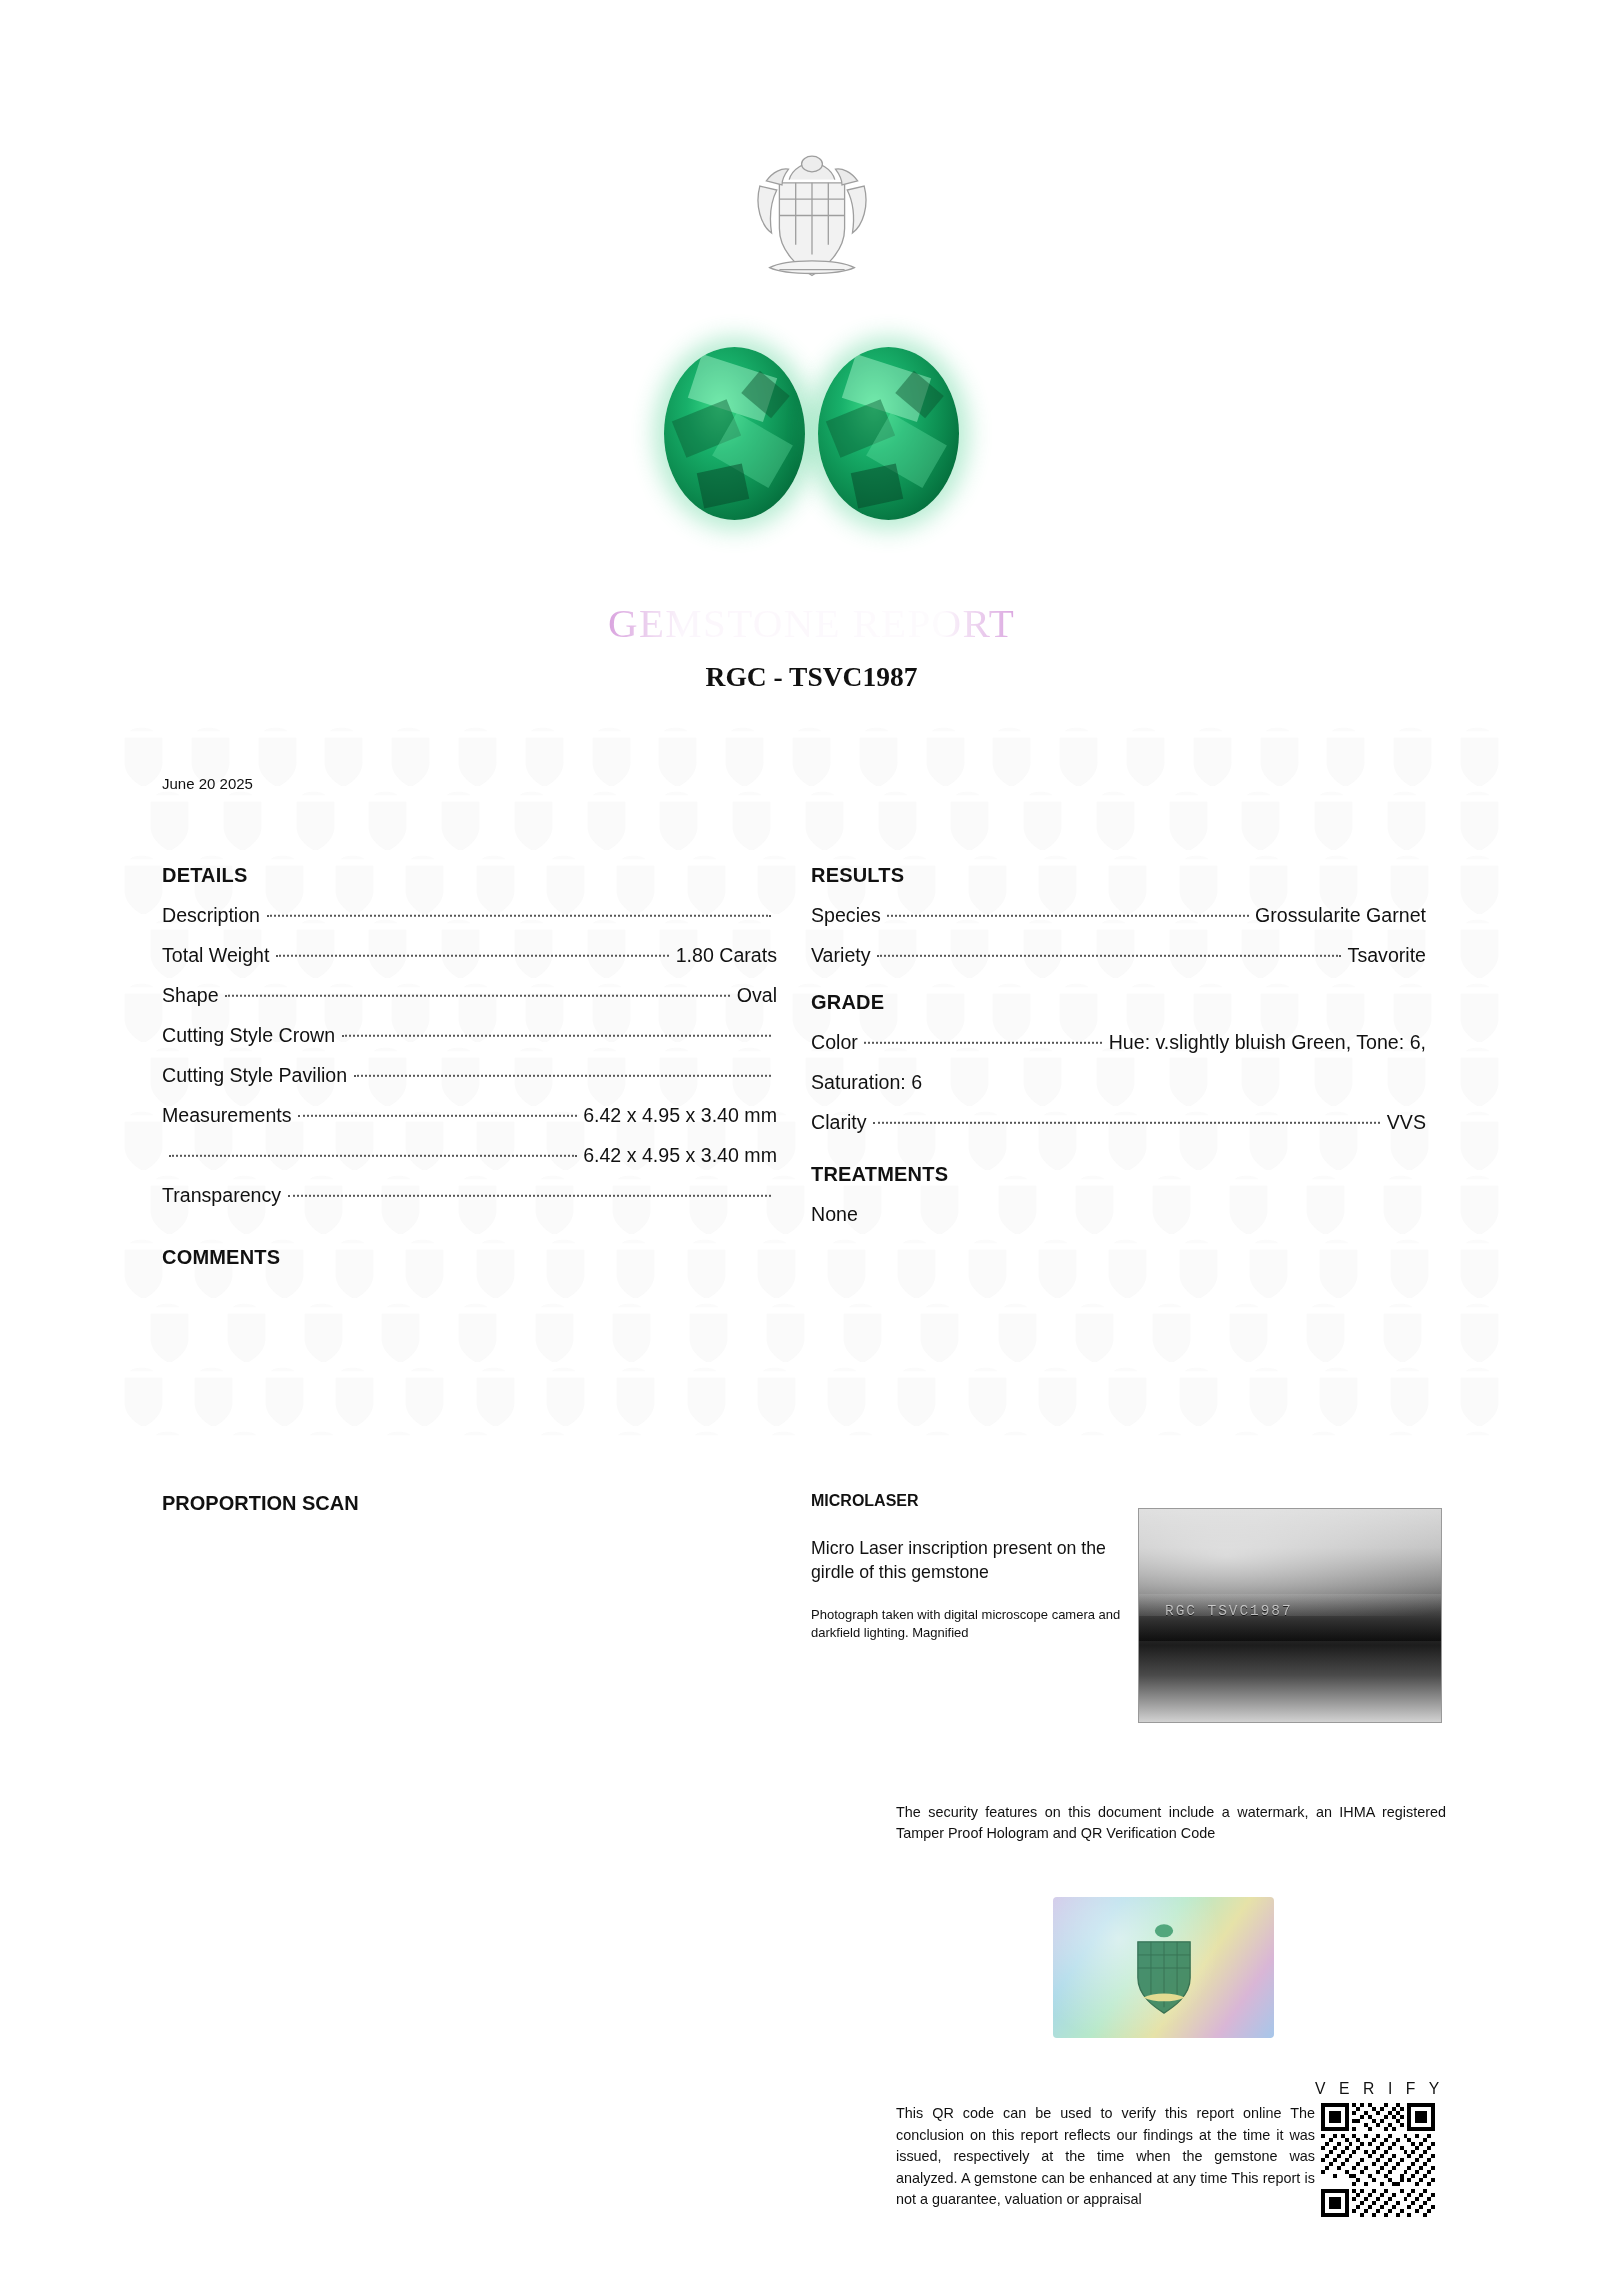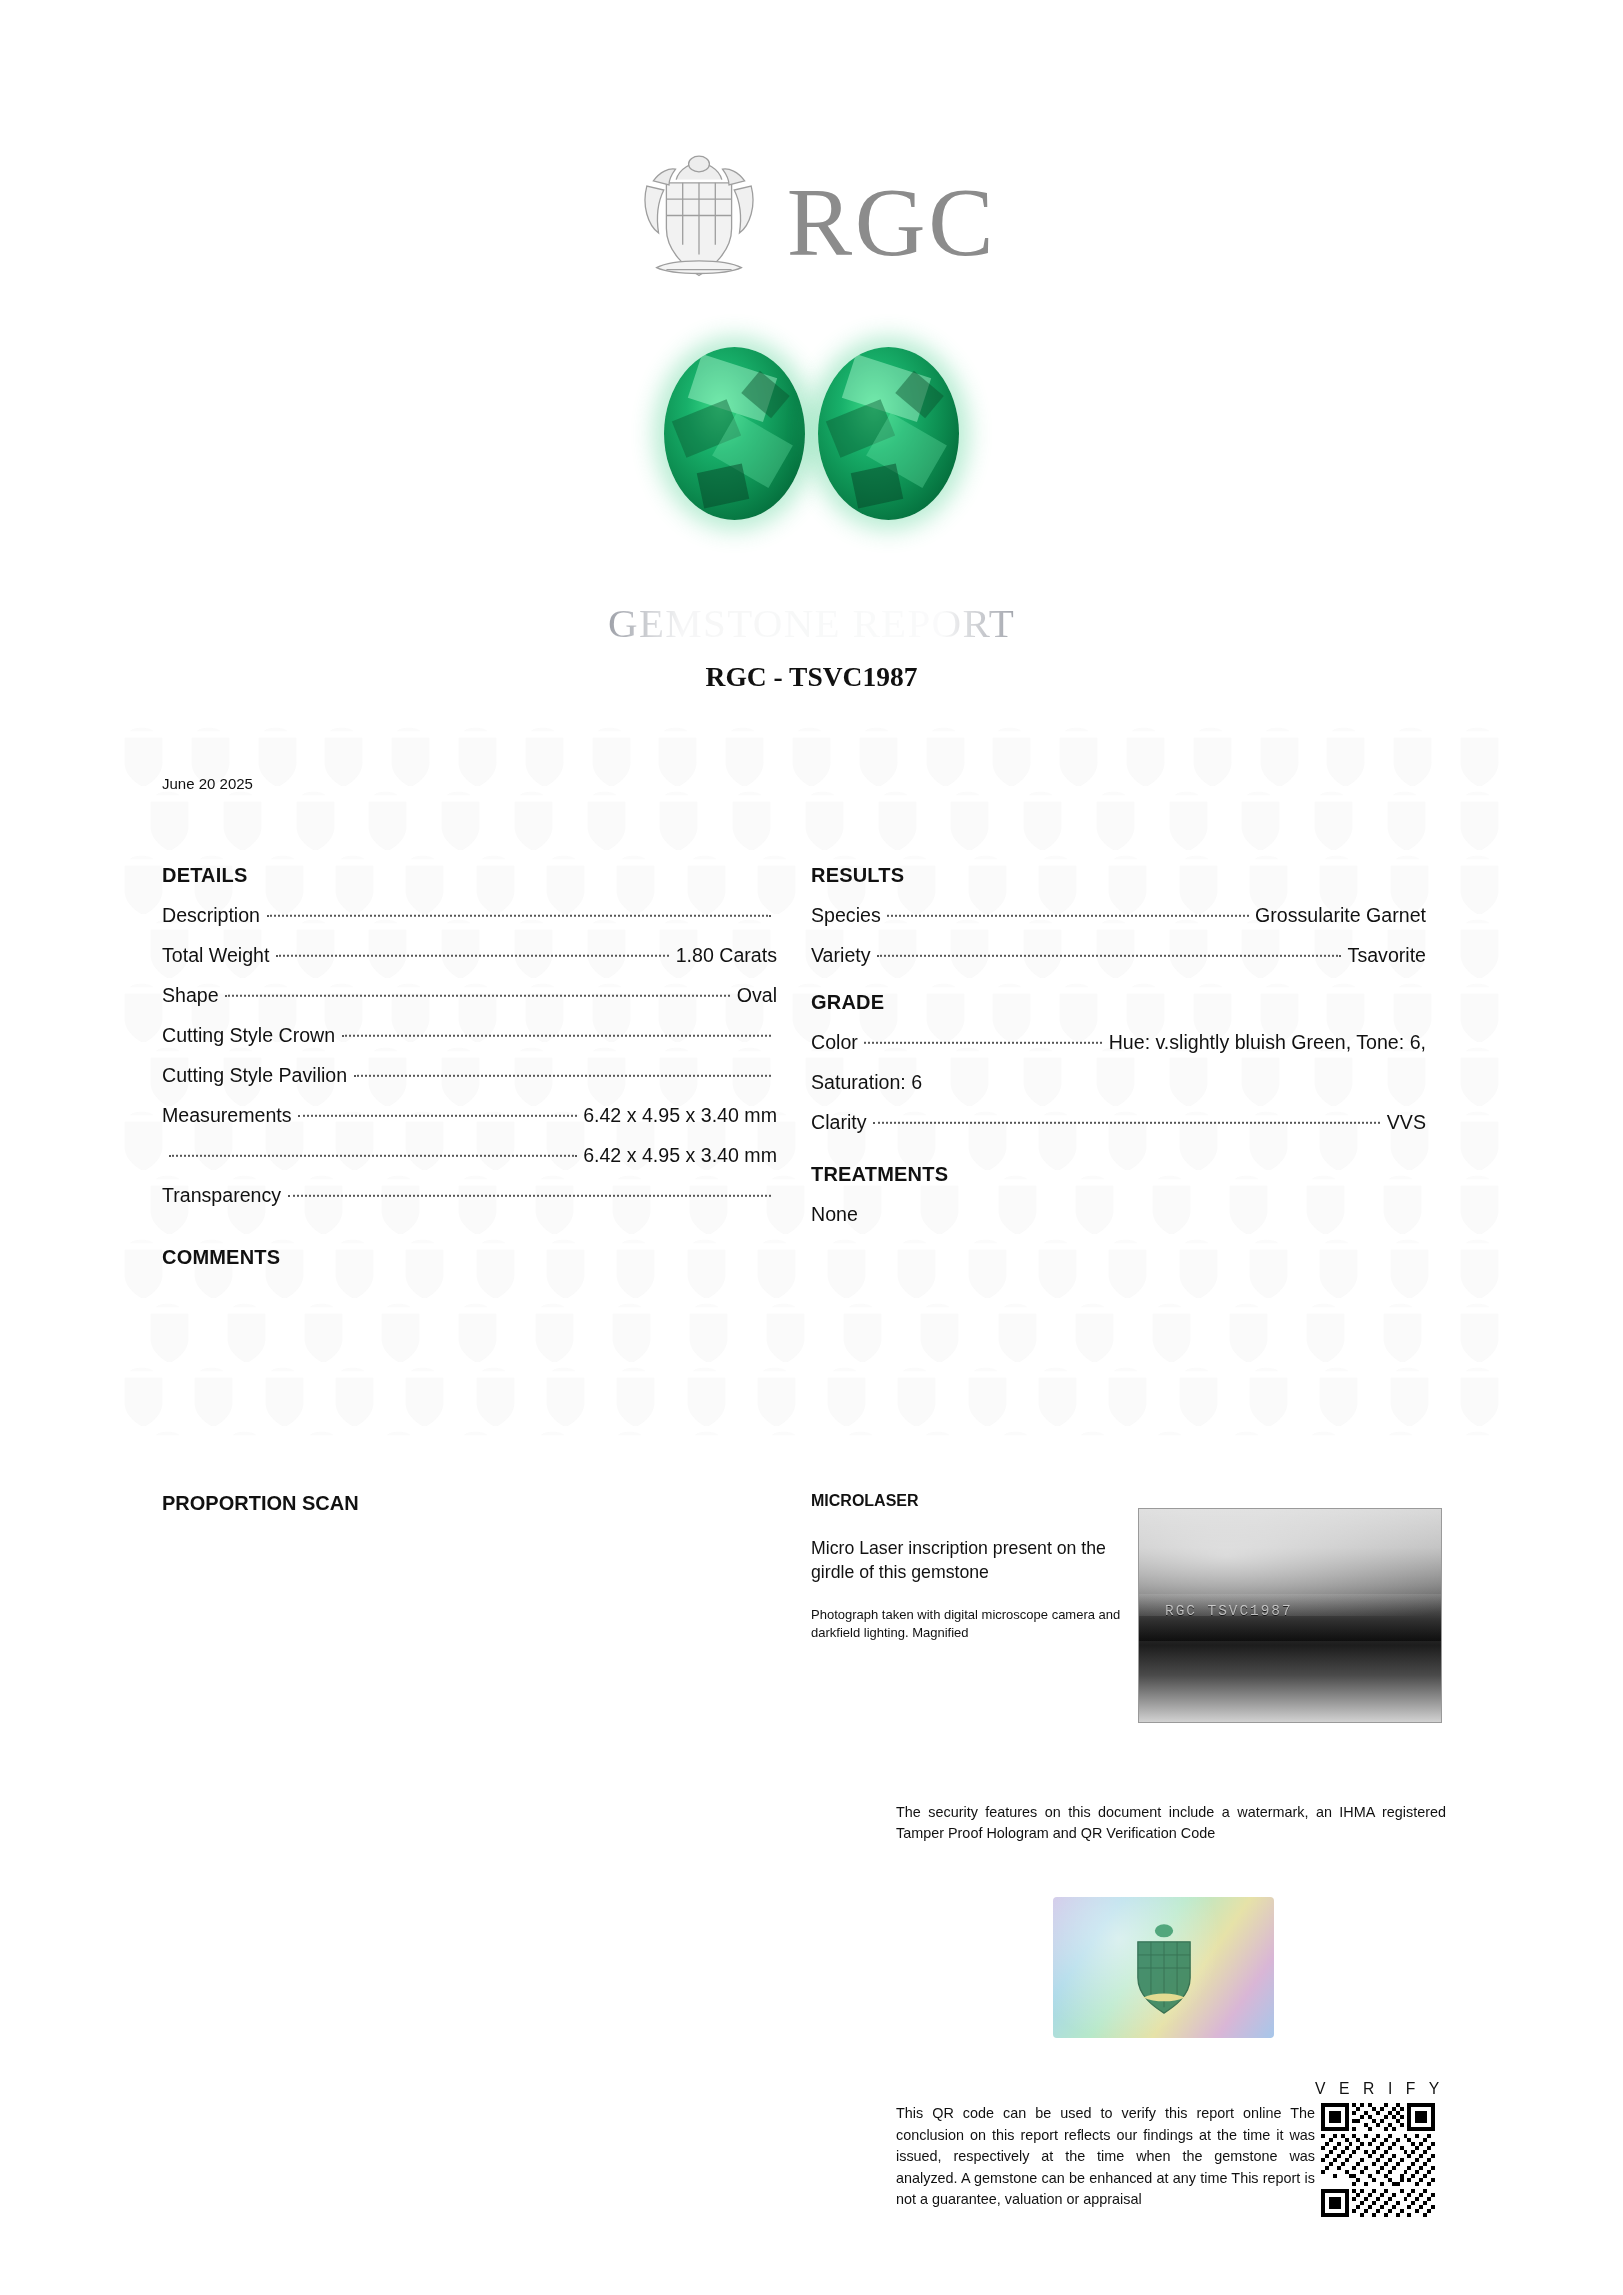--- a/index.html
+++ b/index.html
@@ -78,21 +78,21 @@
   
   .report-title {
     position: absolute;
     top: 599px;
     left: 0;
     width: 1623px;
     text-align: center;
     font-family: "Liberation Serif", serif;
     font-size: 41px;
     letter-spacing: 1.3px;
-    color: #0f172a;
+    color: #a21caf;
     
     -webkit-mask-image: linear-gradient(to right, #000 0%, #000 30%, rgba(0,0,0,0.04) 42%, rgba(0,0,0,0.02) 58%, #000 70%, #000 100%);
     mask-image: linear-gradient(to right, #000 0%, #000 30%, rgba(0,0,0,0.04) 42%, rgba(0,0,0,0.02) 58%, #000 70%, #000 100%);
   }
   .report-number {
     position: absolute;
     top: 661px;
     left: 0;
     width: 1623px;
     text-align: center;
@@ -306,21 +306,20 @@
           <ellipse cx="110" cy="26" rx="16" ry="12" fill="#ededed"></ellipse>
           <path d="M40 52 c10 -14 24 -20 34 -18 c-6 8 -10 16 -10 24 z" fill="#ebebeb"></path>
           <path d="M180 52 c-10 -14 -24 -20 -34 -18 c6 8 10 16 10 24 z" fill="#ebebeb"></path>
           <path d="M30 60 c-8 30 2 60 18 72 c-4 -26 0 -50 8 -66 z" fill="#f0f0f0"></path>
           <path d="M190 60 c8 30 -2 60 -18 72 c4 -26 0 -50 -8 -66 z" fill="#f0f0f0"></path>
           <path d="M45 185 c25 -14 105 -14 130 0 c-25 12 -105 12 -130 0 z" fill="#f4f4f4"></path>
           <path d="M60 188 h100"></path>
         </g>
       </svg>
     </span>
-    <span class="logo-text">RGC</span>
   </div>
 </div>
 
 <div class="gems">
   <span class="gem">
     <i class="facet f1"></i><i class="facet f2"></i><i class="facet f3"></i><i class="facet f4"></i><i class="facet f5"></i>
   </span>
   <span class="gem">
     <i class="facet f1"></i><i class="facet f2"></i><i class="facet f3"></i><i class="facet f4"></i><i class="facet f5"></i>
   </span>

